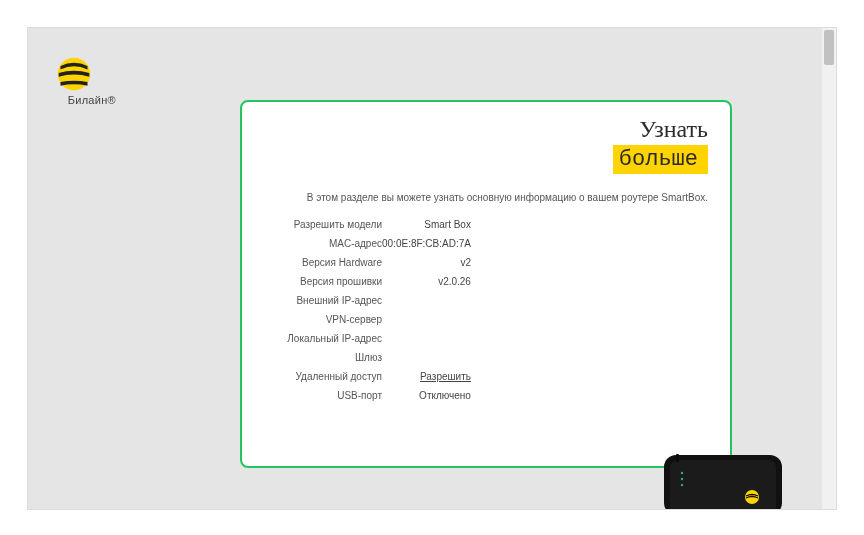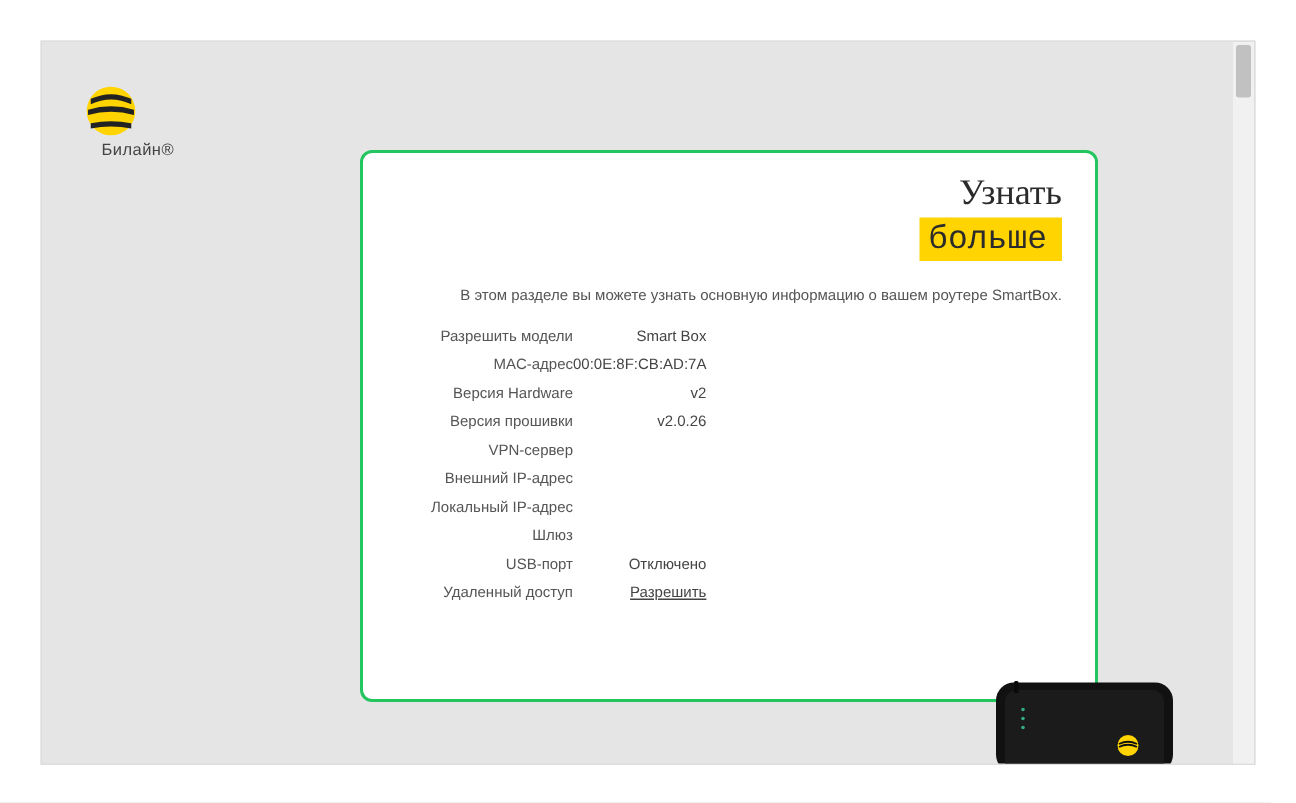--- a/index.html
+++ b/index.html
@@ -157,42 +157,42 @@
           </tr>
           <tr>
             <td>Версия Hardware</td>
             <td>v2</td>
           </tr>
           <tr>
             <td>Версия прошивки</td>
             <td>v2.0.26</td>
           </tr>
           <tr>
+            <td>Внешний IP-адрес</td>
+            <td></td>
+          </tr>
+          <tr>
             <td>VPN-сервер</td>
             <td></td>
           </tr>
           <tr>
-            <td>Внешний IP-адрес</td>
-            <td></td>
-          </tr>
-          <tr>
             <td>Локальный IP-адрес</td>
             <td></td>
           </tr>
           <tr>
             <td>Шлюз</td>
             <td></td>
+          </tr>
+          <tr>
+            <td>Удаленный доступ</td>
+            <td><span class="allow-link">Разрешить</span></td>
           </tr>
           <tr>
             <td>USB-порт</td>
             <td>Отключено</td>
-          </tr>
-          <tr>
-            <td>Удаленный доступ</td>
-            <td><span class="allow-link">Разрешить</span></td>
           </tr>
         </tbody>
     </table>
 
   </div>
 
   <div class="router-img">
     <svg viewBox="0 0 130 60">
       <rect x="6" y="6" width="118" height="60" rx="12" fill="#111"></rect>
       <rect x="12" y="11" width="106" height="60" rx="8" fill="#1b1b1b"></rect>

